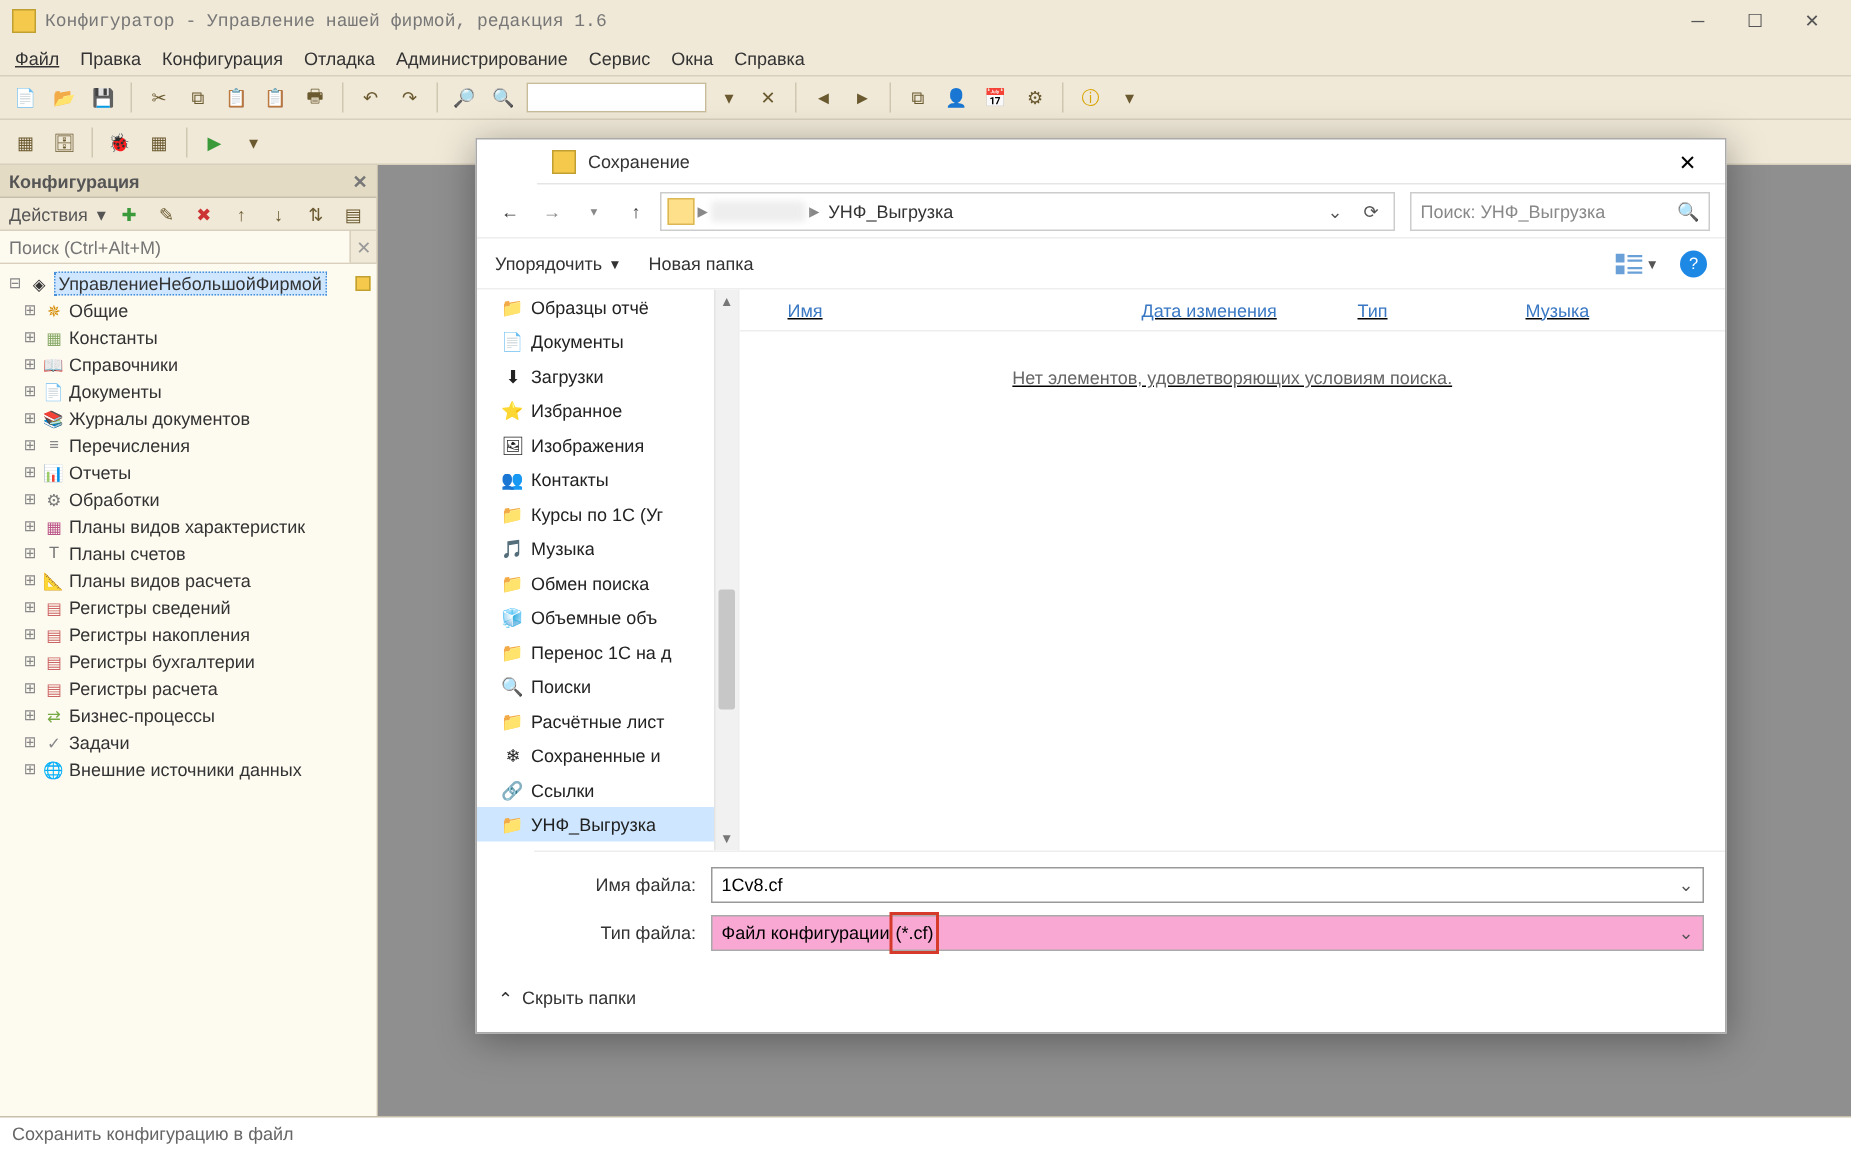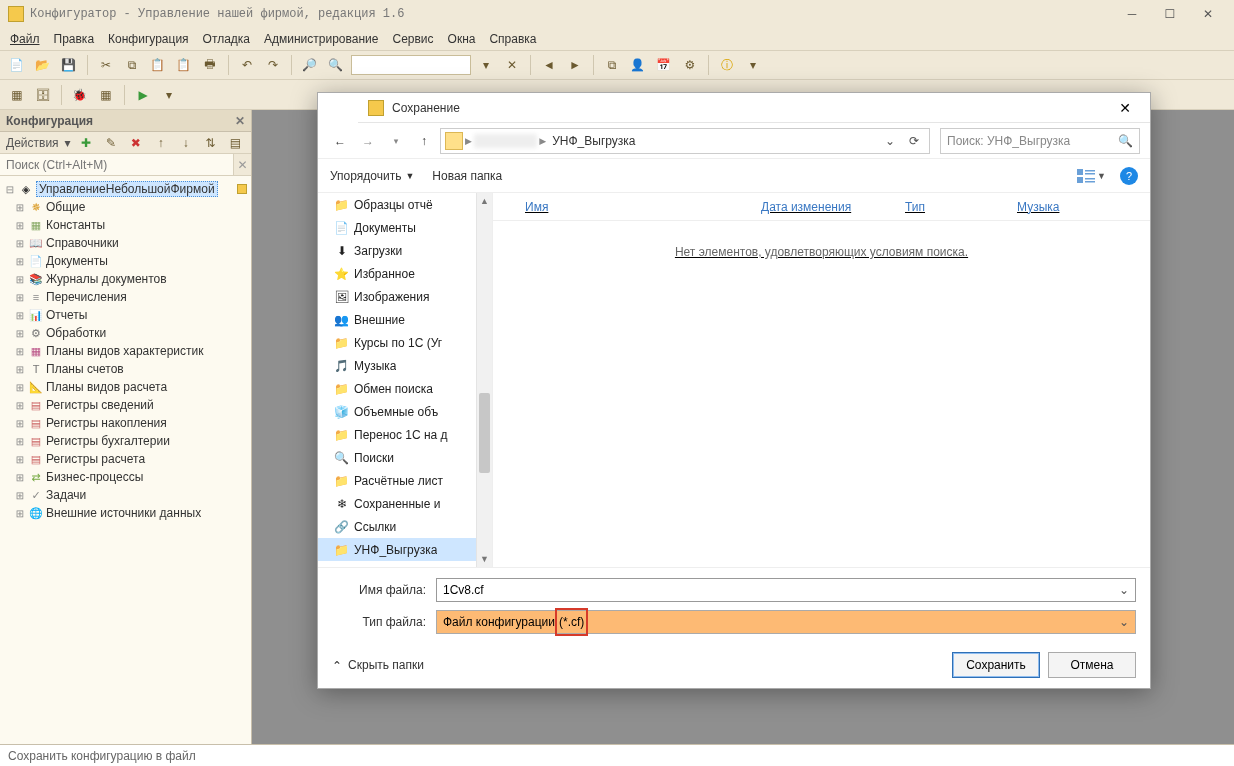--- a/index.html
+++ b/index.html
@@ -83,25 +83,25 @@
 
 .dlg-list { flex:1; display:flex; flex-direction:column;text-decoration:underline;}
 .list-head { height:28px; border-bottom:1px solid #eee; display:flex; align-items:center; color:#3a78c3; padding-left:24px;}
 .list-head .col { padding:0 8px; cursor:pointer;}
 .col-name { width:236px;}
 .col-date { width:144px;}
 .col-type { width:112px;}
 .col-size { width:80px;}
 .list-empty { flex:1; display:flex; align-items:flex-start; justify-content:center; padding-top:24px; color:#666;}
 
-.dlg-bottom { border-top:1px solid #eee; padding:10px 14px 6px 14px; display:grid; grid-template-columns:104px 1fr; row-gap:8px; align-items:center;}
+.dlg-bottom { border-top:1px solid #eee; padding:10px 14px 6px 14px; display:grid; grid-template-columns:104px 1fr; row-gap:8px; align-items:center;margin-left:38px;}
 .dlg-bottom label { text-align:right; padding-right:10px; color:#333;}
 .fn-input { height:24px; border:1px solid #999; padding:0 6px; display:flex; align-items:center; position:relative;}
 .fn-input .drop-btn { position:absolute; right:2px; top:2px; bottom:2px; width:18px; display:flex; align-items:center; justify-content:center; color:#555; cursor:pointer;}
-.ft-select { height:24px; border:1px solid #aaa; background:#fdba74; padding:0 6px; display:flex; align-items:center; position:relative;}
+.ft-select { height:24px; border:1px solid #aaa; background:#f9a8d4; padding:0 6px; display:flex; align-items:center; position:relative;}
 .ft-select .drop-btn { position:absolute; right:2px; top:2px; bottom:2px; width:18px; display:flex; align-items:center; justify-content:center; color:#555; cursor:pointer;}
 .hl { border:2px solid #d63a2a; padding:4px 2px; line-height:16px;}
 
 .dlg-footer { height:48px; display:flex; align-items:center; padding:0 14px; border-top:1px solid transparent;}
 .hide-folders { display:flex; align-items:center; gap:6px; color:#333; cursor:pointer;}
 .dlg-footer .btns { margin-left:auto; display:flex; gap:8px;}
 .dbtn { min-width:88px; height:26px; border:1px solid #aaa; background:#f4f4f4; display:flex; align-items:center; justify-content:center; cursor:pointer;}
 .dbtn.primary { border:1px solid #2f6fb5; box-shadow:inset 0 0 0 1px #8fbdf0;}
 
 svg { display:block; }
@@ -376,21 +376,21 @@
           <div class="side-item">
             <span class="sicon">⭐</span>
             <span class="lbl">Избранное</span>
           </div>
           <div class="side-item">
             <span class="sicon">🖼</span>
             <span class="lbl">Изображения</span>
           </div>
           <div class="side-item">
             <span class="sicon">👥</span>
-            <span class="lbl">Внешние</span>
+            <span class="lbl">Контакты</span>
           </div>
           <div class="side-item">
             <span class="sicon">📁</span>
             <span class="lbl">Курсы по 1С (Уг</span>
           </div>
           <div class="side-item">
             <span class="sicon">🎵</span>
             <span class="lbl">Музыка</span>
           </div>
           <div class="side-item">
@@ -455,18 +455,14 @@
         <span class="hl">(*.cf)</span>
       <div class="drop-btn">⌄</div>
     </div>
   </div>
 
   <div class="dlg-footer">
     <div class="hide-folders">
       <span style="transform:rotate(180deg);display:inline-block;">⌄</span>
       <span>Скрыть папки</span>
     </div>
-    <div class="btns">
-      <div class="dbtn primary">Сохранить</div>
-      <div class="dbtn">Отмена</div>
-    </div>
   </div>
 </div>
 
 </body></html>

